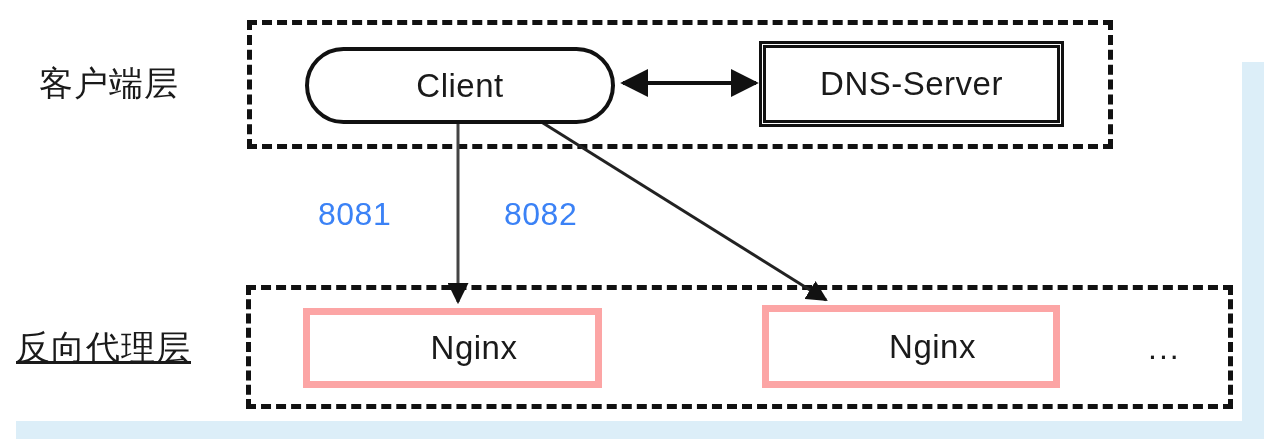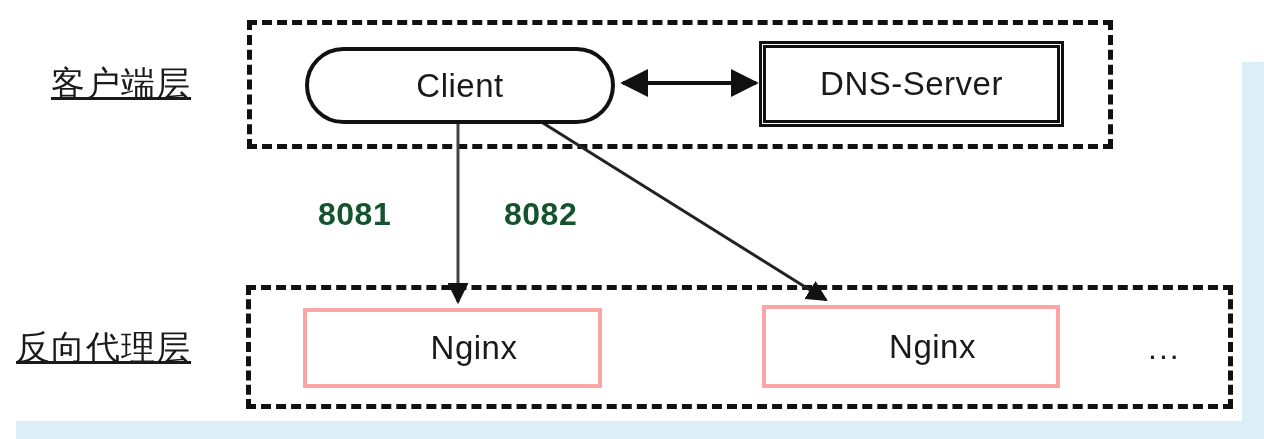--- a/index.html
+++ b/index.html
@@ -59,23 +59,22 @@
   .layer-label {
     position: absolute;
     color: #1a1a1a;
     font-size: 34px;
     line-height: 1;
     letter-spacing: 1px;
     white-space: nowrap;
     font-family: "DejaVu Sans", sans-serif;
   }
   #layer-label-client {
-    left: 51px;
+    left: 39px;
     top: 66px;
-    text-decoration: underline;
   }
   #layer-label-proxy {
     left: 16px;
     top: 330px;
     text-decoration: underline;
   }
 
   
   .node {
     position: absolute;
@@ -106,21 +105,21 @@
     top: 45px;
     width: 297px;
     height: 78px;
     border: 3px solid #111111;
     outline: 3px solid #111111;
     outline-offset: 1px;
   }
 
   
   .node-nginx {
-    border: 4px solid #fca5a5;
+    border: 7px solid #fca5a5;
     padding-left: 43px;
   }
   #node-nginx-1 {
     left: 303px;
     top: 308px;
     width: 299px;
     height: 80px;
   }
   #node-nginx-2 {
     left: 762px;
@@ -136,24 +135,23 @@
     top: 330px;
     font-size: 32px;
     color: #1a1a1a;
     letter-spacing: 2px;
   }
 
   
   .edge-label {
     position: absolute;
     font-size: 32px;
-    color: #14532d;
+    color: #3b82f6;
     letter-spacing: 0.5px;
     white-space: nowrap;
-    font-weight: bold;
   }
   #edge-label-8081 {
     left: 318px;
     top: 196px;
   }
   #edge-label-8082 {
     left: 504px;
     top: 196px;
   }
 

